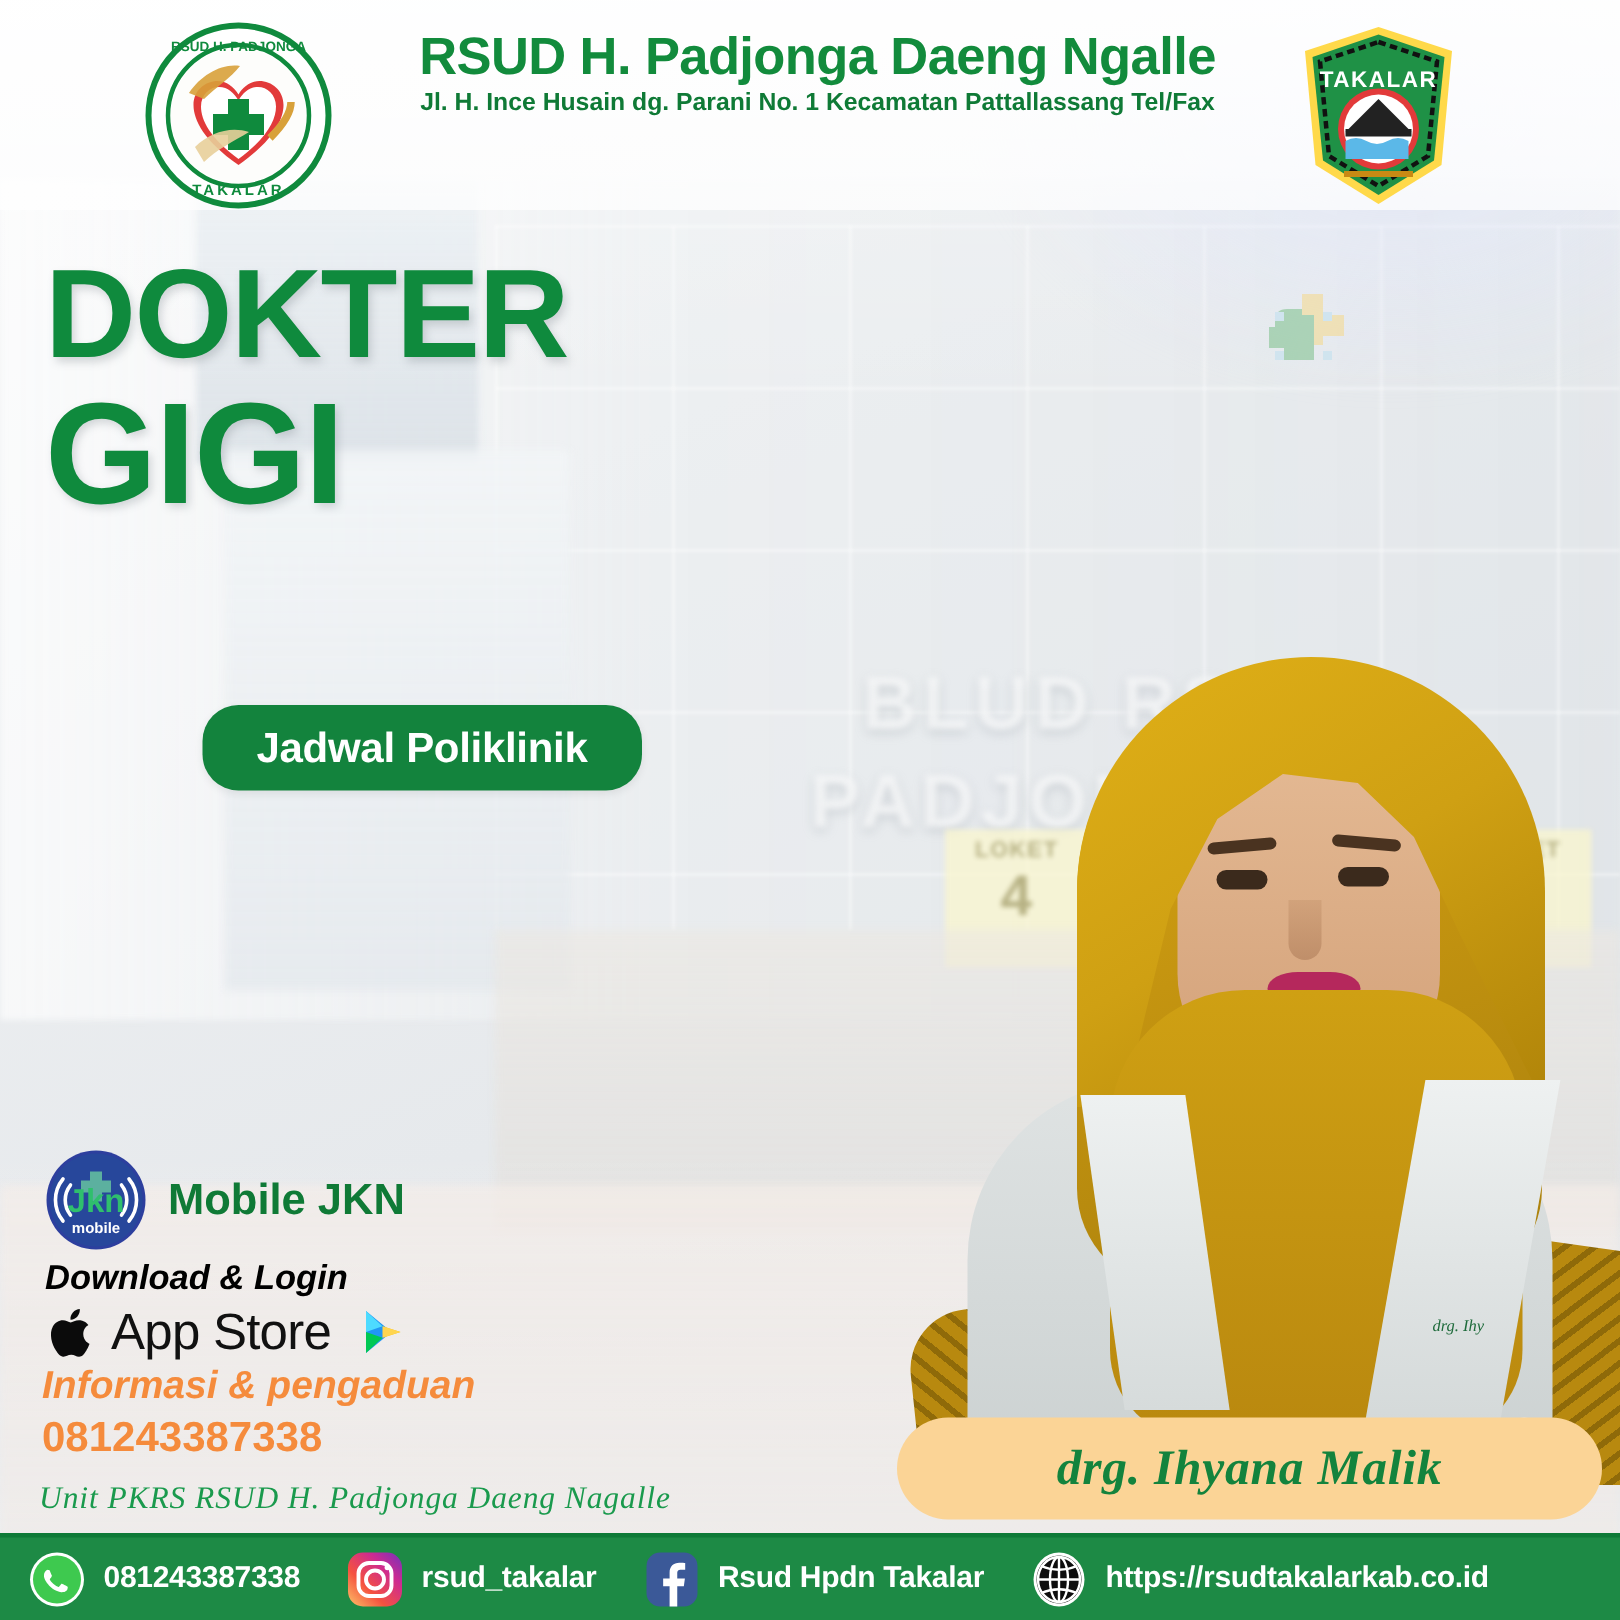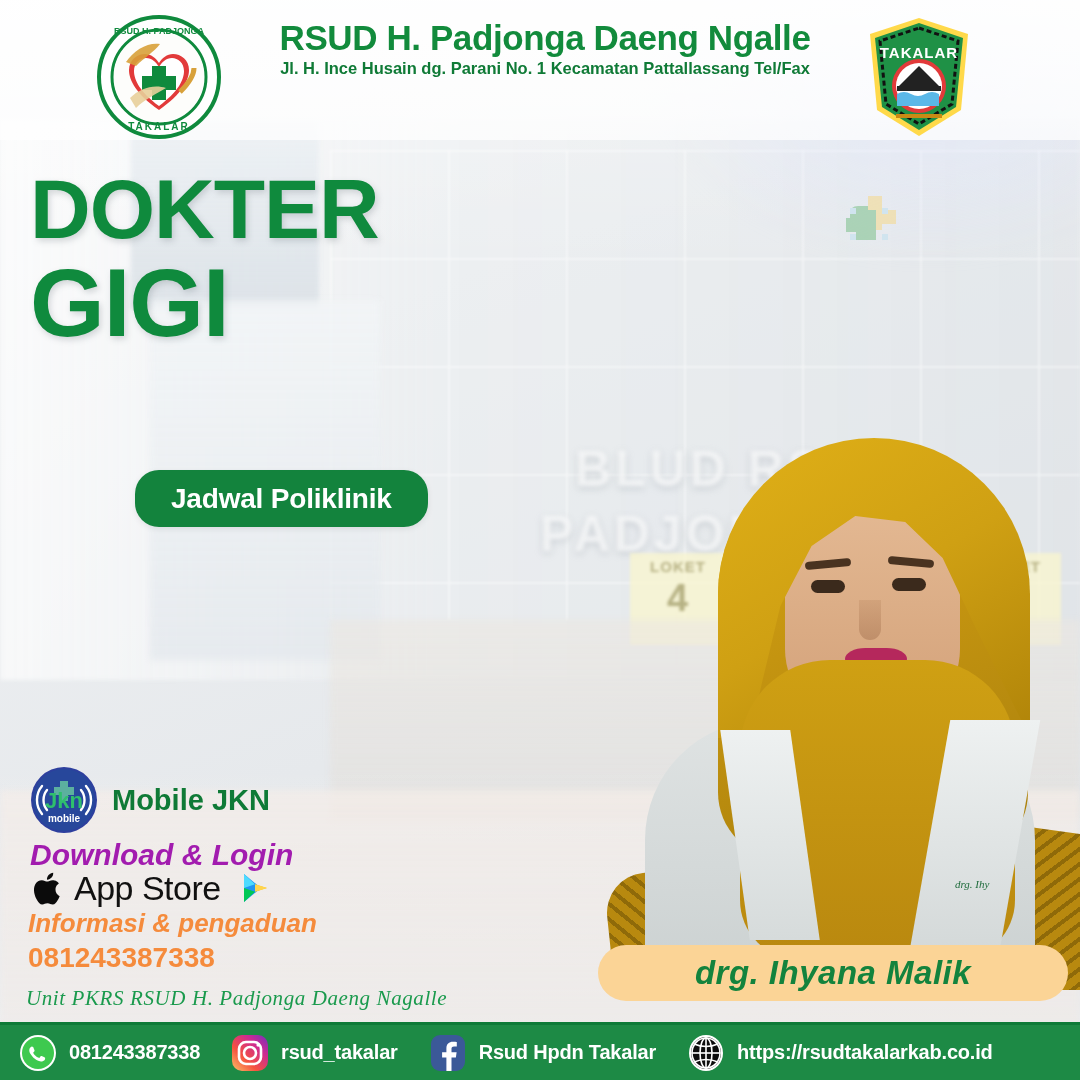--- a/index.html
+++ b/index.html
@@ -169,21 +169,21 @@
   .sched .col-hari { width:390px; }
   .sched .col-jam  { width:200px; }
 
   
   .jkn-row { position:absolute; left:30px; top:766px; display:flex; align-items:center; gap:14px; z-index:8; }
   .jkn-logo { width:68px; height:68px; }
   .jkn-label { color:#0f7a36; font-size:29px; font-weight:700; }
 
   .dl-login {
     position:absolute; left:30px; top:838px; z-index:8;
-    color:#a21caf; font-size:30px; font-weight:700; font-style:italic;
+    color:#000000; font-size:23px; font-weight:700; font-style:italic;
   }
   .stores { position:absolute; left:28px; top:868px; display:flex; align-items:center; gap:14px; z-index:8; }
   .appstore { display:flex; align-items:center; gap:6px; }
   .appstore-txt { color:#111; font-size:34px; font-weight:400; letter-spacing:-.5px; }
   .gplay { display:flex; align-items:center; gap:8px; }
   .gplay-txt { color:#6d6d6d; font-size:32px; font-weight:400; letter-spacing:-.5px; }
 
   .info-label {
     position:absolute; left:28px; top:908px; z-index:8;
     color:#f58b3c; font-size:26px; font-weight:700; font-style:italic;
@@ -263,25 +263,26 @@
     position:absolute; left:330px; top:320px; width:90px; height:230px;
     background:linear-gradient(180deg,#eef1f1,#d4d9d9); transform:skewX(-10deg);
   }
   .doc-name-emb {
     position:absolute; left:355px; top:478px; width:70px; height:14px;
     color:#1e6b3b; font-size:11px; font-style:italic; font-family:"Liberation Serif",serif;
   }
 
   
   .name-banner {
-    position:absolute; left:598px; top:945px; width:470px; height:56px;
+    position:absolute; left:598px; top:945px; width:470px; height:68px;
     background:#fbd496;
     border-radius:34px;
     display:flex; align-items:center; justify-content:center;
     z-index:9;
+    font-family:Liberation Serif, serif;
   }
   .name-banner span {
     color:#13833d; font-size:33px; font-weight:700; font-style:italic;
     letter-spacing:.5px;
   }
 
   
   .footer {
     position:absolute; left:0; bottom:0; width:1080px; height:58px;
     background:#1d8a45;

